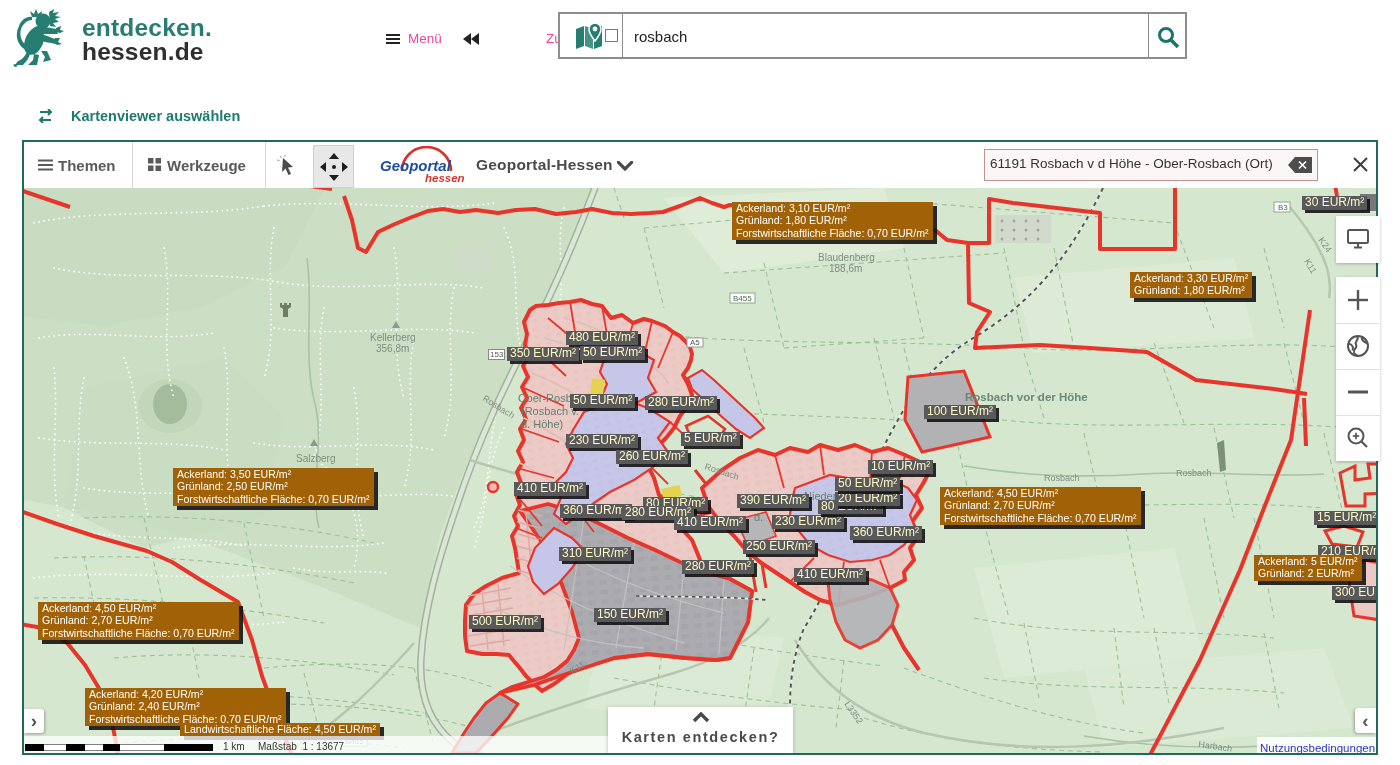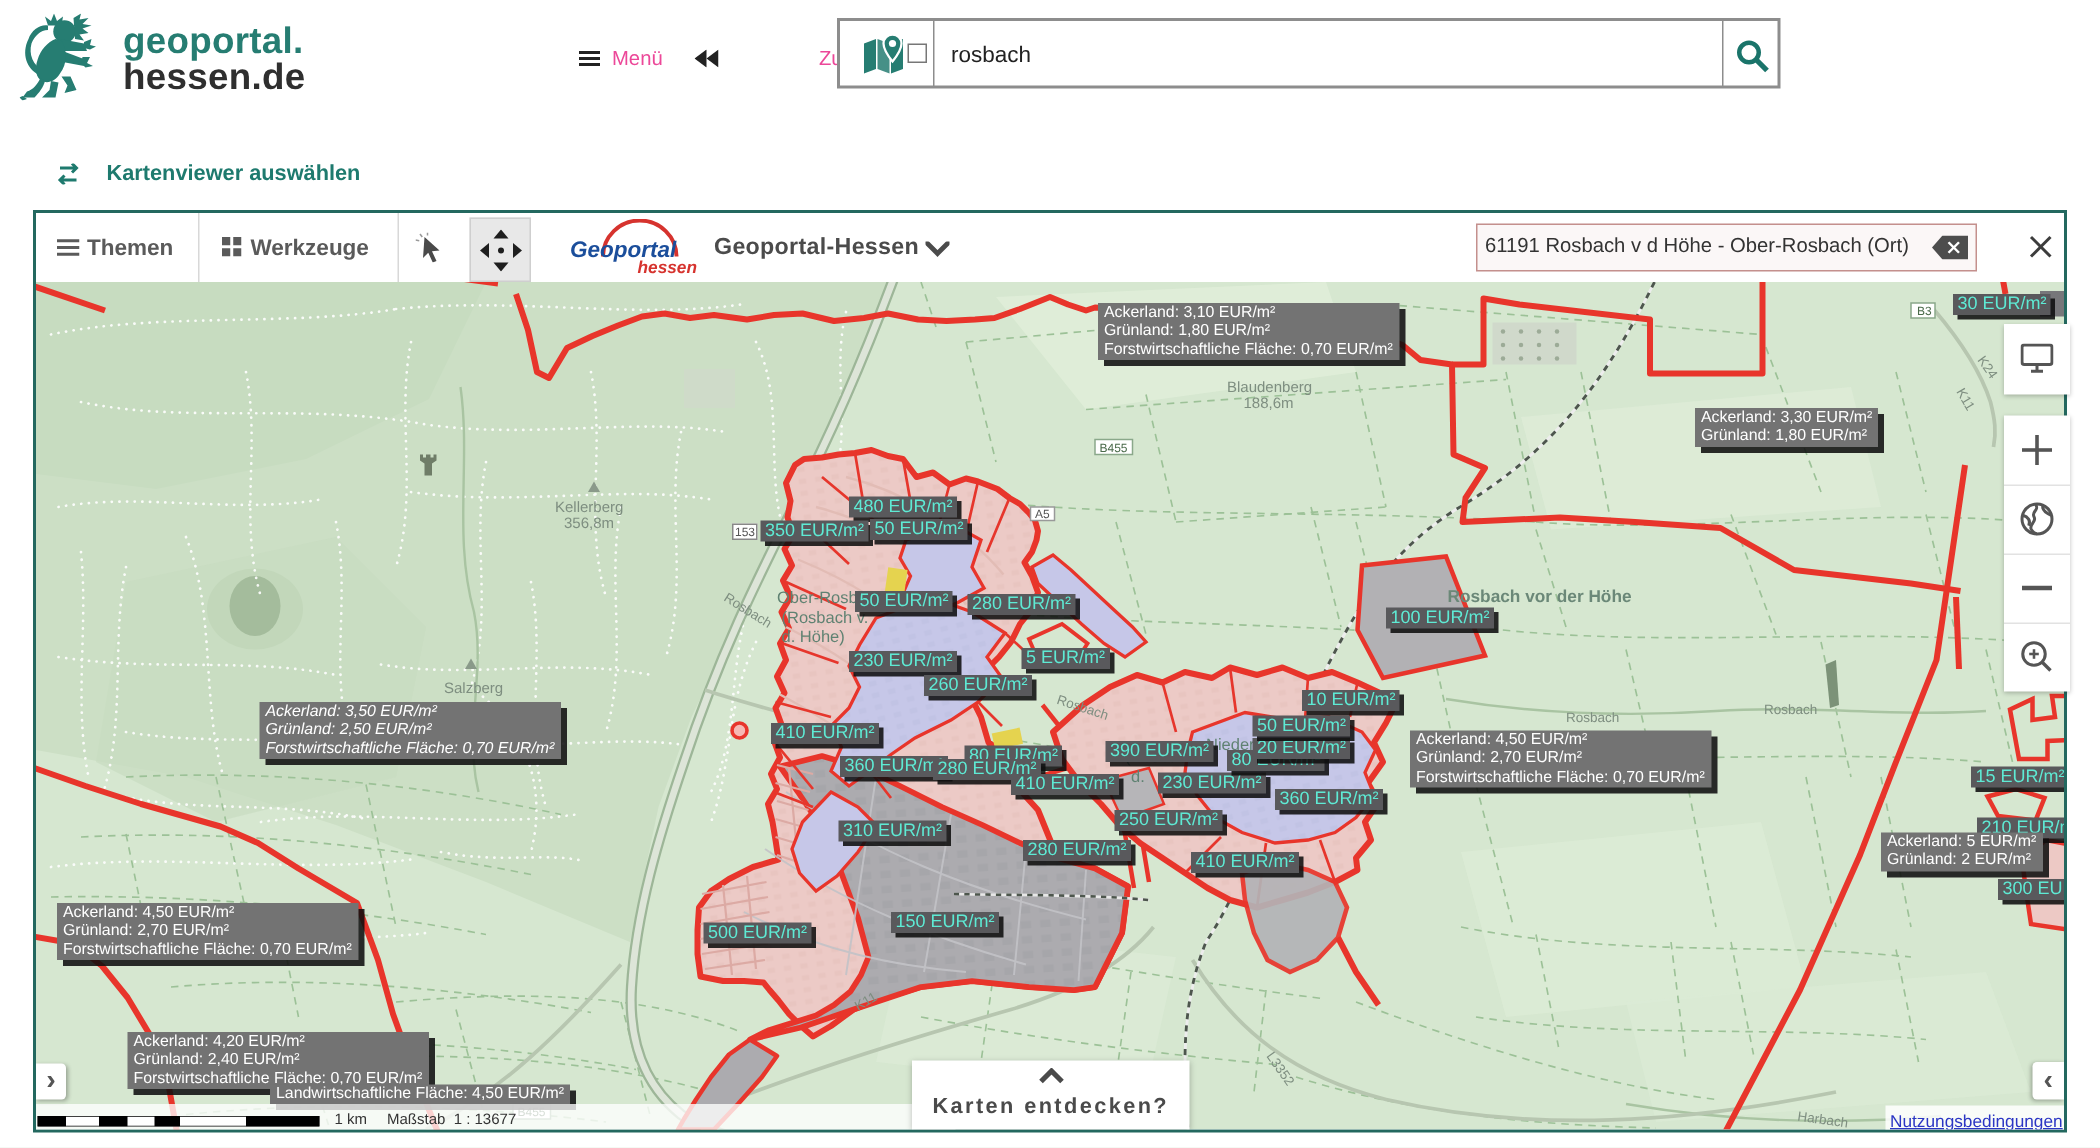--- a/index.html
+++ b/index.html
@@ -12,22 +12,22 @@
   .brand2 { color:#2f2f2f; font-weight:bold; font-size:24.5px; letter-spacing:.2px; }
   .hbtn { font-size:13.5px; color:#ec4899; }
   .kv { color:#1e7a6e; font-weight:bold; font-size:14.5px; }
   
   #panel { position:absolute; left:22px; top:140px; width:1356px; height:615px; border:2px solid #23685f; background:#fff; }
   #toolbar { position:absolute; left:0; top:0; width:1272px; height:46px; background:#fff; }
   .tsep { position:absolute; top:0; width:1px; height:46px; background:#d8d8d8; }
   .ttxt { font-size:15px; font-weight:bold; color:#5a5a5a; }
   #mapwrap { position:absolute; left:0; top:46px; width:1352px; height:565px; overflow:hidden; }
   
-  .lb { position:absolute; background:#59595c; color:#5eead4; font-size:12px; line-height:13.5px; padding:0 3px; white-space:nowrap; box-shadow:3px 3px 0 rgba(15,15,15,.88); z-index:5; }
-  .lbm { position:absolute; background:#737373; color:#fff; font-size:10.6px; line-height:12.4px; padding:0 4px 1px 4px; white-space:nowrap; box-shadow:4px 4px 0 rgba(15,15,15,.88); z-index:5; }
+  .lb { position:absolute; background:#59595c; color:#fef9c3; font-size:12px; line-height:13.5px; padding:0 3px; white-space:nowrap; box-shadow:3px 3px 0 rgba(15,15,15,.88); z-index:5; }
+  .lbm { position:absolute; background:#a16207; color:#fff; font-size:10.6px; line-height:12.4px; padding:0 4px 1px 4px; white-space:nowrap; box-shadow:4px 4px 0 rgba(15,15,15,.88); z-index:5; }
   
   .mbtn { position:absolute; left:1312px; width:44px; background:#fff; color:#555; box-shadow:0 1px 3px rgba(0,0,0,.25); z-index:8; }
 </style>
 </head>
 <body>
 <div id="stage">
 
   <svg class="abs" style="left:13px;top:9px" width="54" height="58" viewBox="0 0 54 58">
     <g fill="#267d72">
       <path d="M13,41 C5,37 1,27 6,17 C8,11 14,7 19,8 L19,11 C14,11 10,15 8,20 C6,27 9,35 16,38 Z"></path>
@@ -38,21 +38,21 @@
       <path d="M43,19 l5,-2 -1,4 4,1 -4,2 -4,-1 z"></path>
       <path d="M26,24 L42,30 L43,35 L27,32 Z"></path>
       <path d="M42,29 l5,0 -2,4 4,2 -5,1 -3,-3 z"></path>
       <path d="M28,18 C32,24 32,34 27,40 C24,45 19,47 15,45 C11,43 10,37 12,31 C14,24 19,19 24,17 Z"></path>
       <path d="M14,43 C12,47 9,51 5,52 L2,56 L10,56 C13,53 16,49 17,45 Z"></path>
       <path d="M21,45 L20,51 L15,56 L24,56 L26,46 Z"></path>
       <path d="M28,42 L32,48 L30,53 L38,51 L34,42 Z"></path>
       <path d="M2,55 l-2,1 2,2 3,-1 z"></path>
     </g>
   </svg>
-  <div class="abs brand1" style="left:82px;top:14px;">geoportal.</div>
+  <div class="abs brand1" style="left:82px;top:14px;">entdecken.</div>
   <div class="abs brand2" style="left:82px;top:38px;">hessen.de</div>
 
   <svg class="abs" style="left:386px;top:33px" width="14" height="12" viewBox="0 0 14 12">
       <g stroke="#222" stroke-width="2">
         <line x1="0" y1="2" x2="14" y2="2"></line>
         <line x1="0" y1="6" x2="14" y2="6"></line>
         <line x1="0" y1="10" x2="14" y2="10"></line>
       </g>
     </svg>
   <div class="abs hbtn" style="left:408px;top:31px;">Menü</div>
@@ -434,21 +434,21 @@
       <div class="lb" style="left:570px;top:420px;">150 EUR/m²</div>
       <div class="lb" style="left:445px;top:427px;">500 EUR/m²</div>
       <div class="lb" style="left:900px;top:217px;">100 EUR/m²</div>
       <div class="lb" style="left:1278px;top:8px;">30 EUR/m²</div>
       <div class="lb" style="left:1290px;top:323px;">15 EUR/m²</div>
       <div class="lb" style="left:1294px;top:357px;">210 EUR/m²</div>
       <div class="lb" style="left:1280px;top:398px;margin-left:28px;">300 EUR/m²</div>
 
       <div class="lbm" style="left:708px;top:14px;">Ackerland: 3,10 EUR/m²<br>Grünland: 1,80 EUR/m²<br>Forstwirtschaftliche Fläche: 0,70 EUR/m²</div>
       <div class="lbm" style="left:1106px;top:84px;">Ackerland: 3,30 EUR/m²<br>Grünland: 1,80 EUR/m²</div>
-      <div class="lbm" style="left:149px;top:280px;font-style:italic;">Ackerland: 3,50 EUR/m²<br>Grünland: 2,50 EUR/m²<br>Forstwirtschaftliche Fläche: 0,70 EUR/m²</div>
+      <div class="lbm" style="left:149px;top:280px;">Ackerland: 3,50 EUR/m²<br>Grünland: 2,50 EUR/m²<br>Forstwirtschaftliche Fläche: 0,70 EUR/m²</div>
       <div class="lbm" style="left:14px;top:414px;">Ackerland: 4,50 EUR/m²<br>Grünland: 2,70 EUR/m²<br>Forstwirtschaftliche Fläche: 0,70 EUR/m²</div>
       <div class="lbm" style="left:916px;top:299px;">Ackerland: 4,50 EUR/m²<br>Grünland: 2,70 EUR/m²<br>Forstwirtschaftliche Fläche: 0,70 EUR/m²</div>
       <div class="lbm" style="left:1230px;top:367px;">Ackerland: 5 EUR/m²<br>Grünland: 2 EUR/m²</div>
       <div class="lbm" style="left:61px;top:500px;">Ackerland: 4,20 EUR/m²<br>Grünland: 2,40 EUR/m²<br>Forstwirtschaftliche Fläche: 0,70 EUR/m²</div>
       <div class="lbm" style="left:156px;top:535px;">Landwirtschaftliche Fläche: 4,50 EUR/m²</div>
 
       <div class="abs" style="left:0;top:548px;width:613px;height:17px;background:rgba(255,255,255,.78);z-index:6;"></div>
       <svg class="abs" style="left:1px;top:556px;z-index:7" width="188" height="7" viewBox="0 0 188 7">
         <rect x="0" y="0" width="188" height="7" fill="#fff" stroke="#000" stroke-width="1"></rect>
         <rect x="0" y="0" width="19" height="7" fill="#000"></rect>

